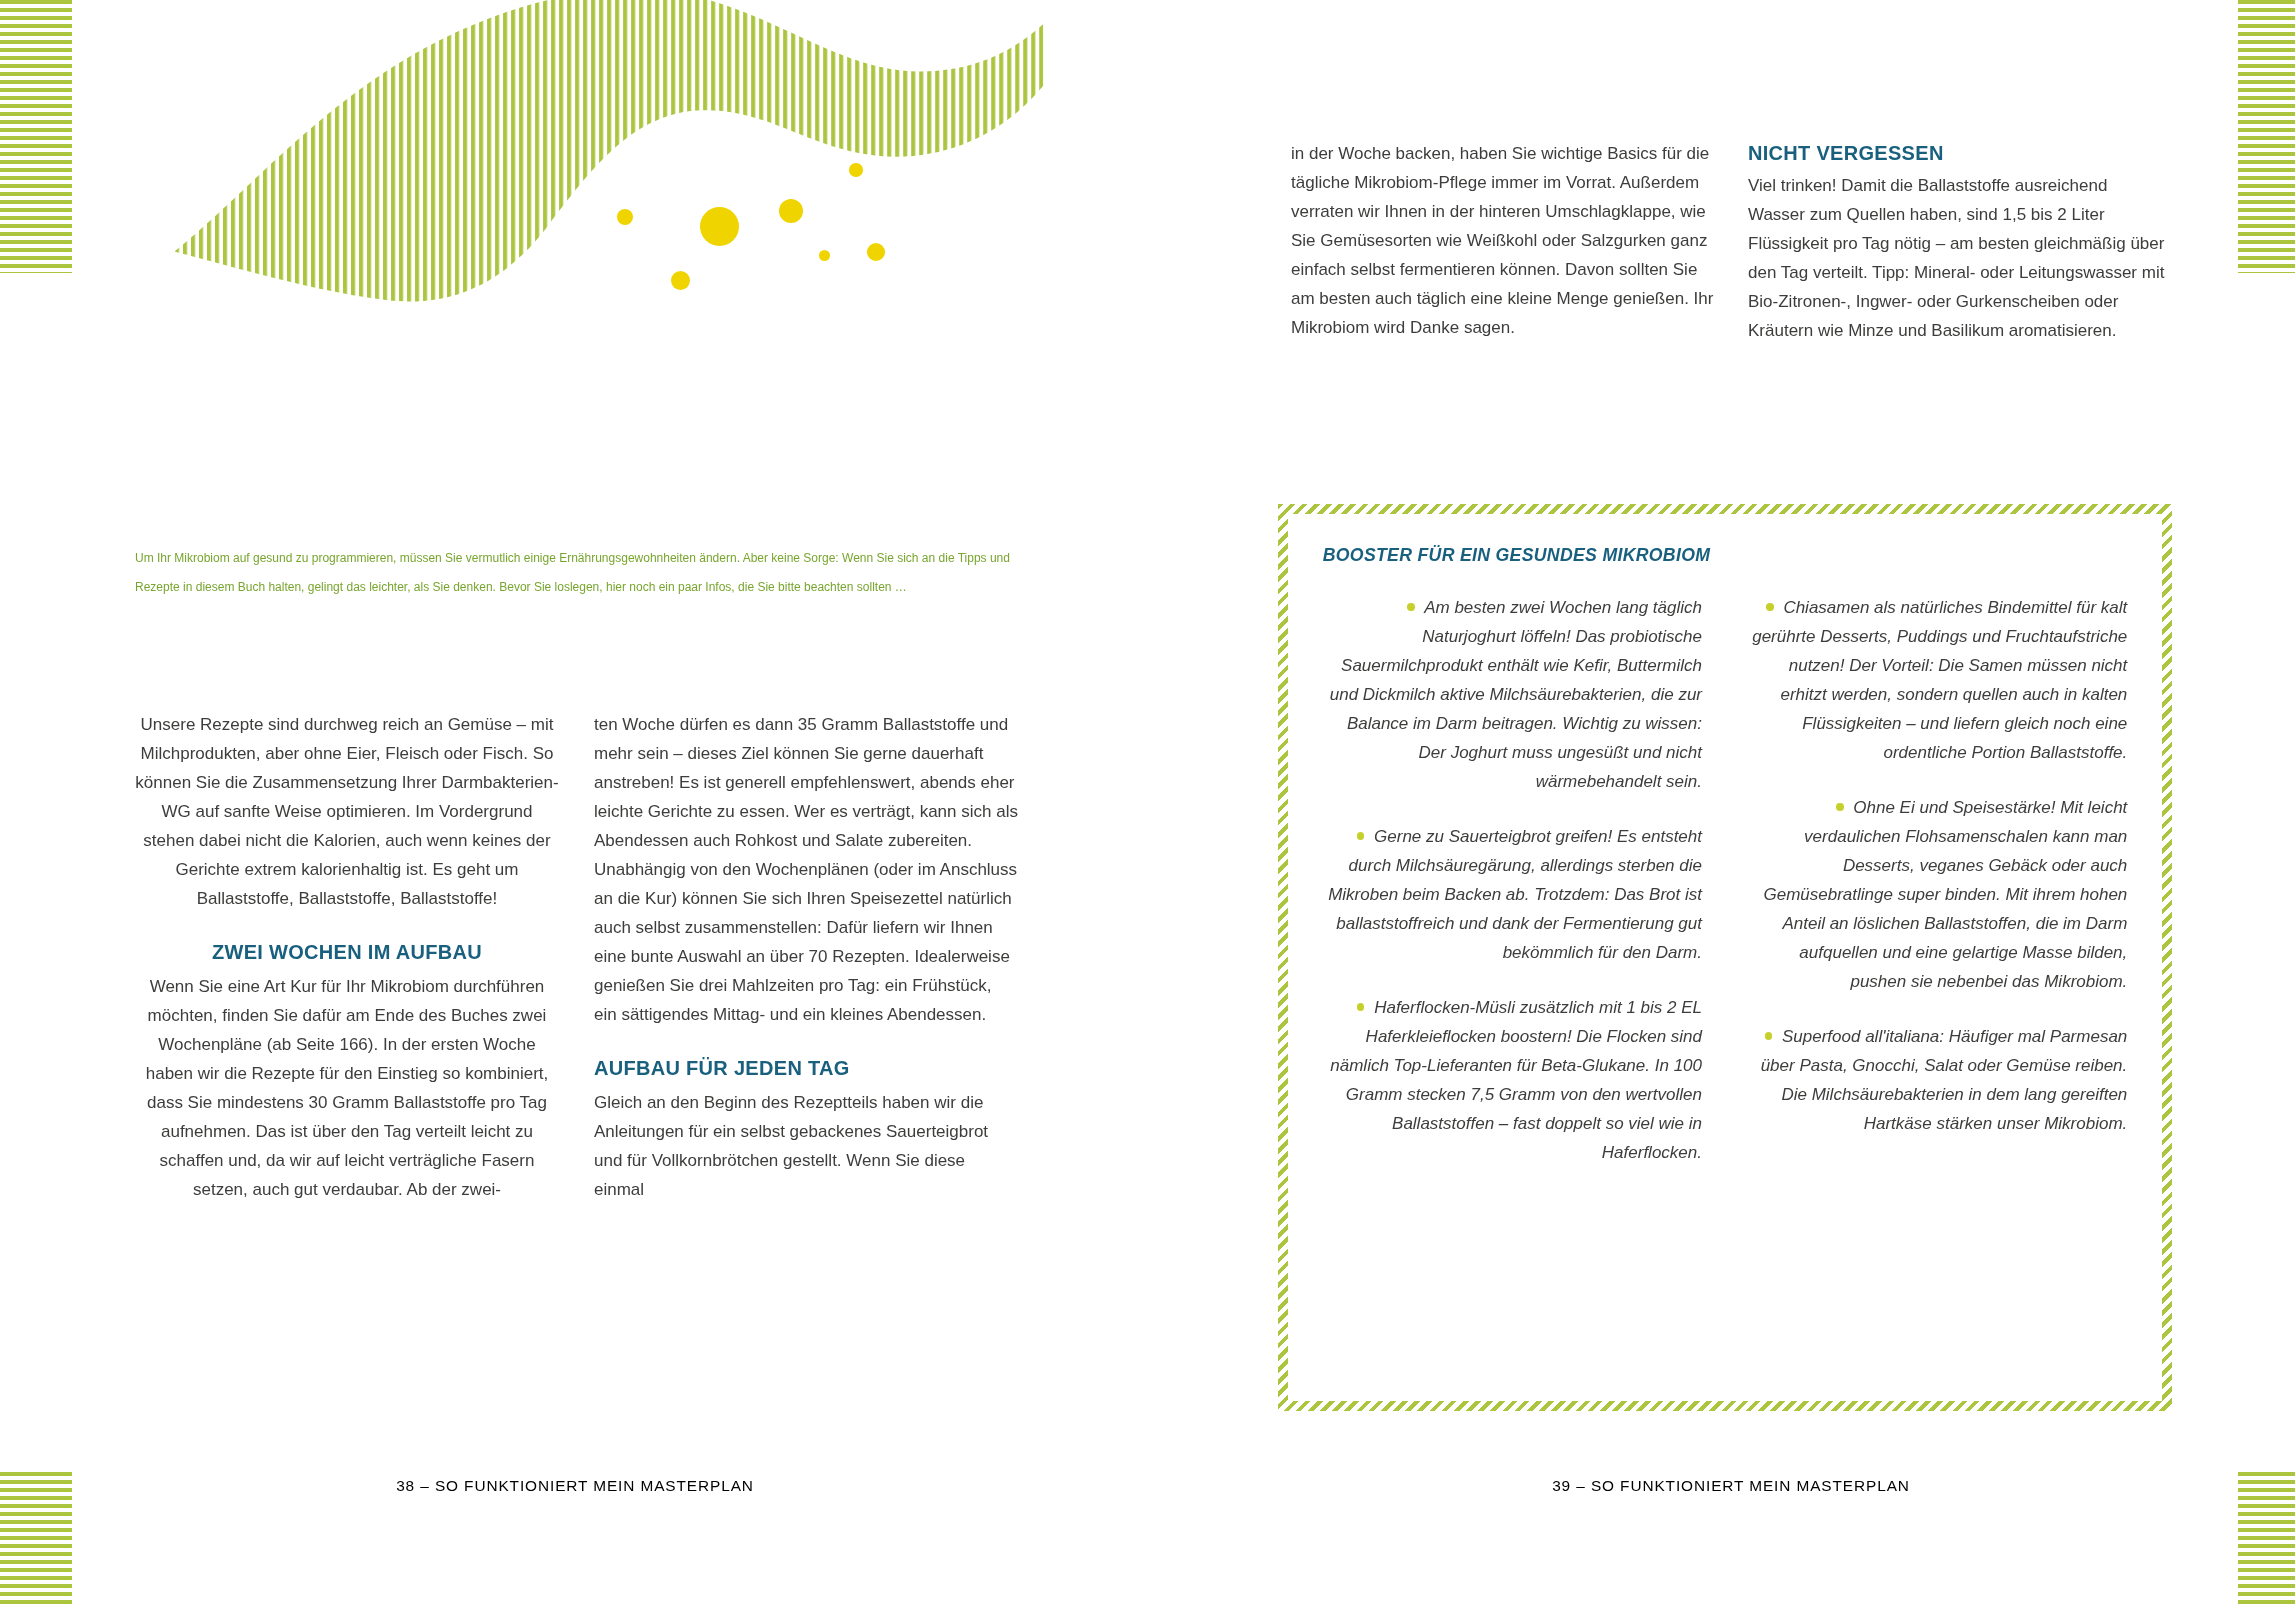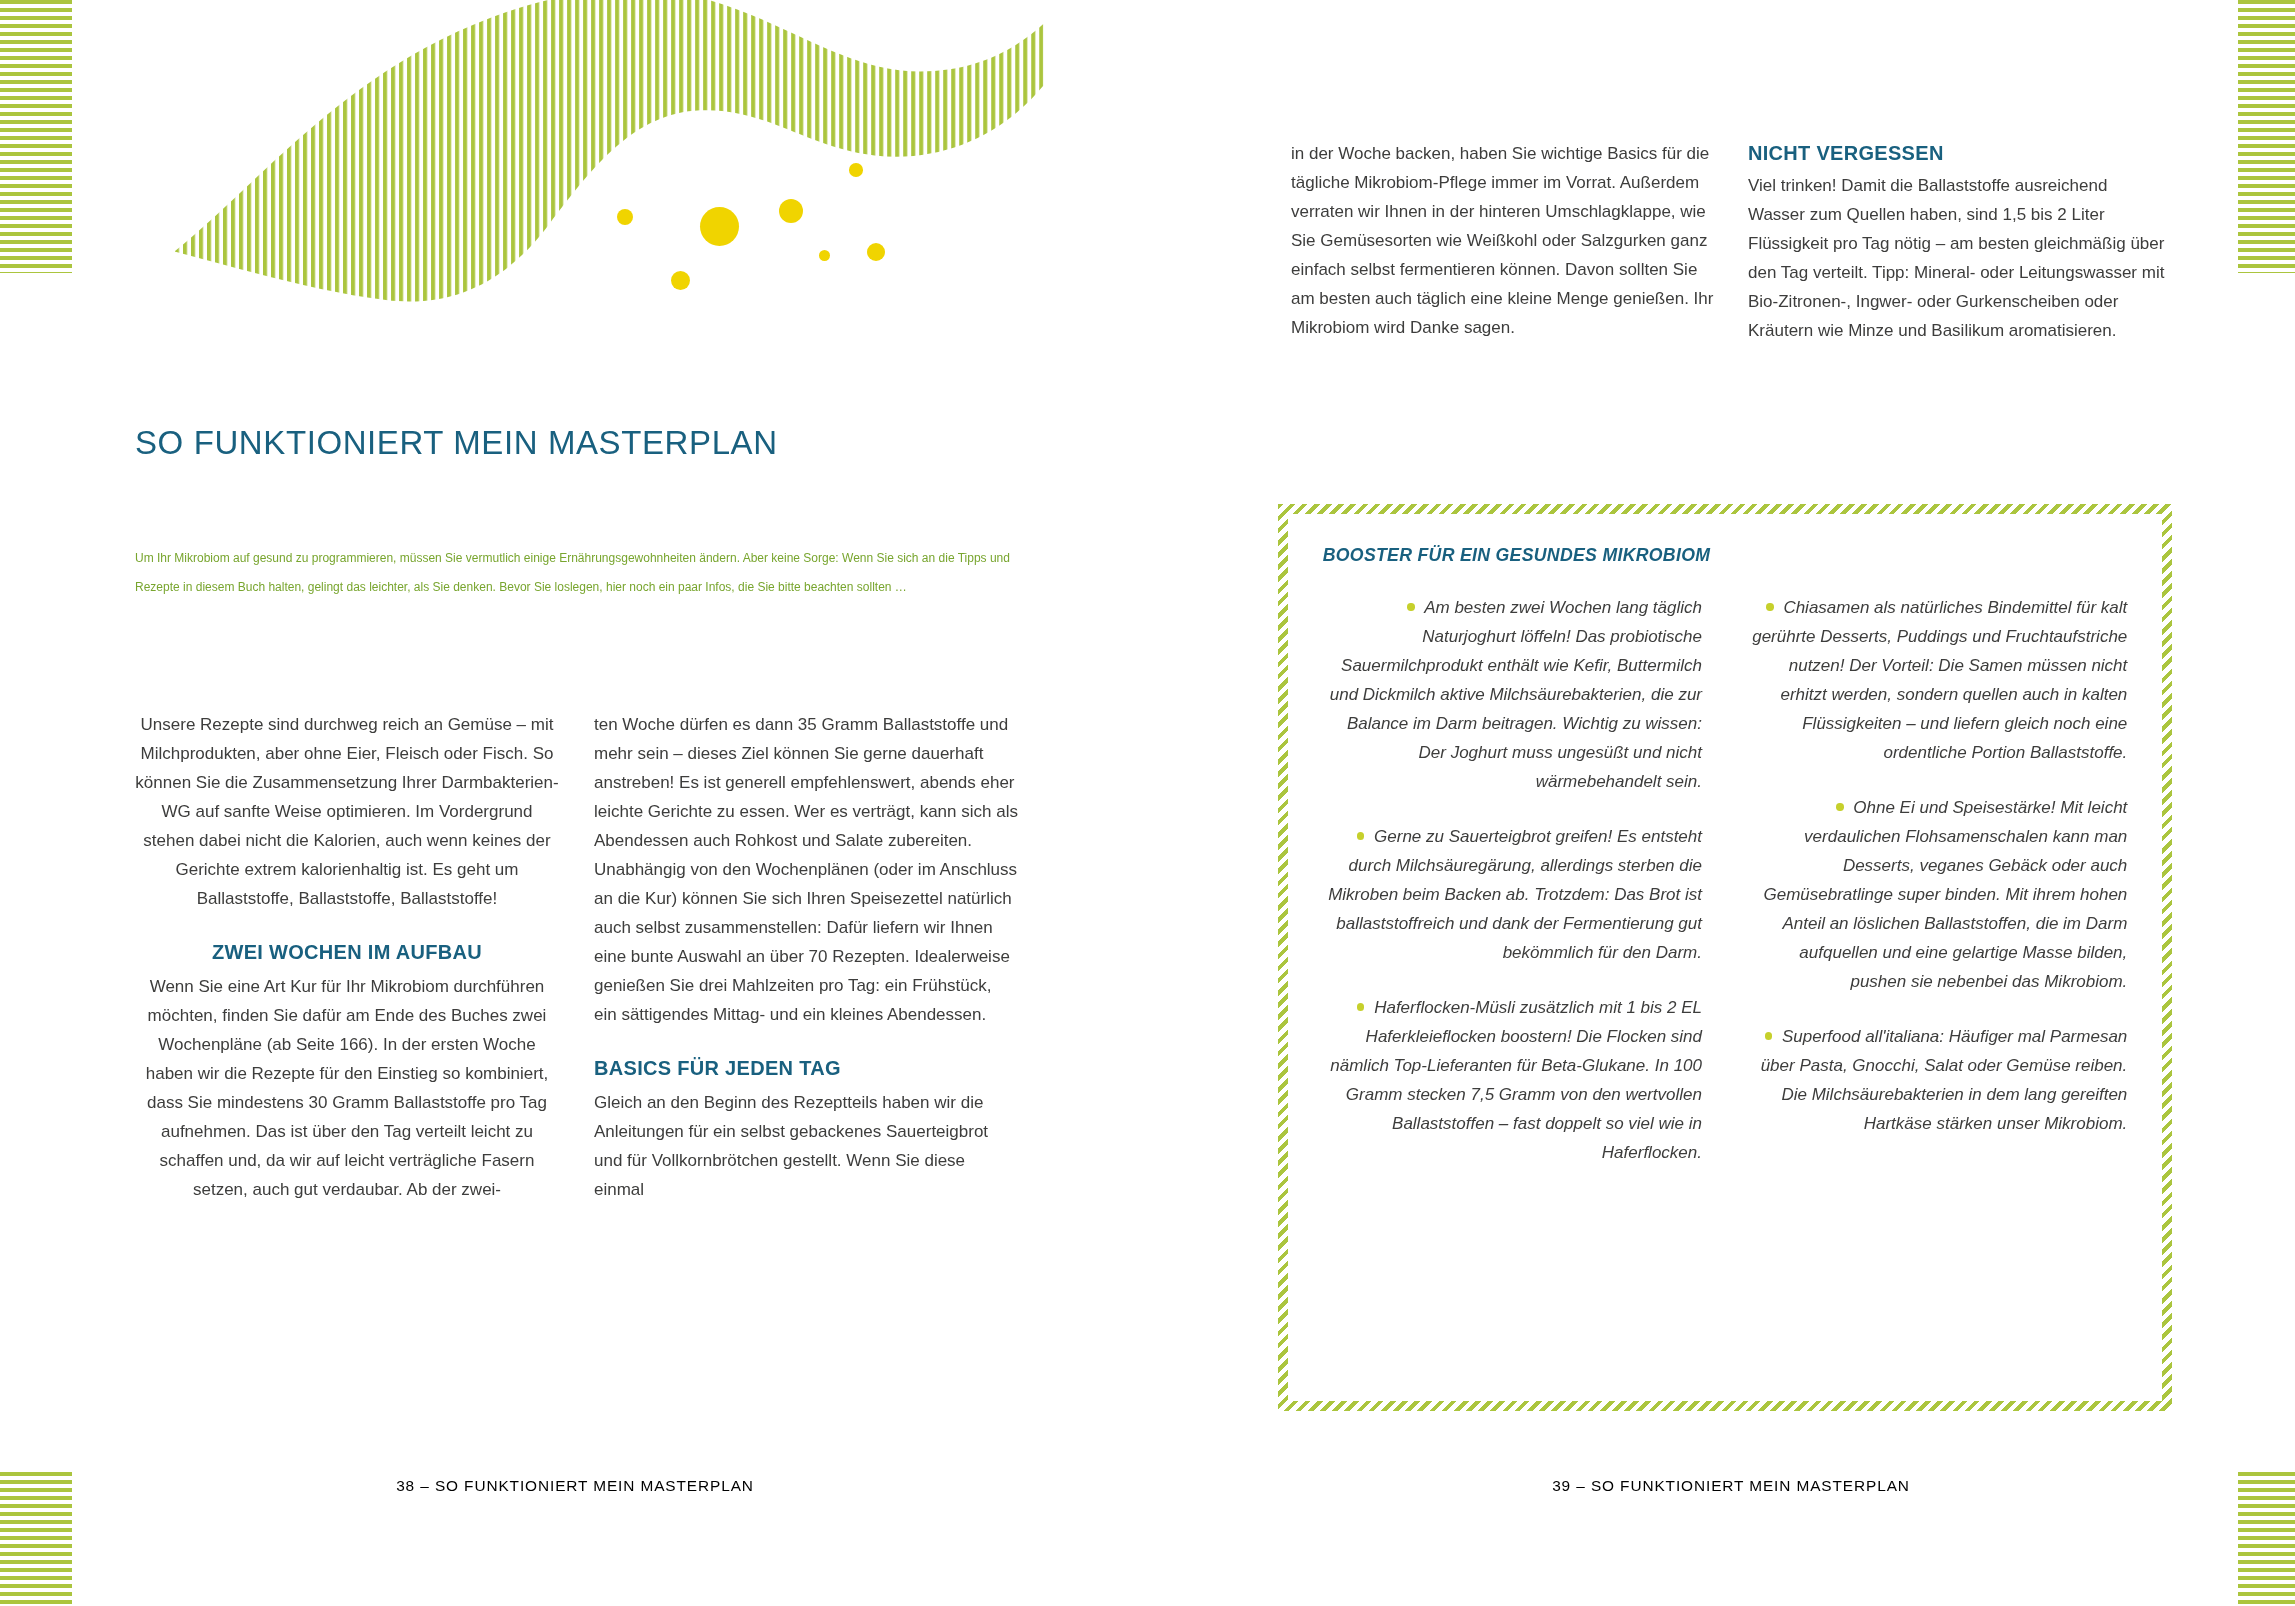--- a/index.html
+++ b/index.html
@@ -128,33 +128,32 @@
   </svg>
 
   <div class="dot dot1"></div>
   <div class="dot dot2"></div>
   <div class="dot dot3"></div>
   <div class="dot dot4"></div>
   <div class="dot dot5"></div>
   <div class="dot dot6"></div>
   <div class="dot dot7"></div>
 
-  <h1 class="page-title">SO FUNKTIONIERT MEIN MASTERPLAN</h1>
 
   <p class="intro">Um Ihr Mikrobiom auf gesund zu programmieren, müssen Sie vermutlich einige Ernährungsgewohnheiten ändern. Aber keine Sorge: Wenn Sie sich an die Tipps und Rezepte in diesem Buch halten, gelingt das leichter, als Sie denken. Bevor Sie loslegen, hier noch ein paar Infos, die Sie bitte beachten sollten …</p>
 
   <div class="body-col l-col1">
     <p>Unsere Rezepte sind durchweg reich an Gemüse – mit Milchprodukten, aber ohne Eier, Fleisch oder Fisch. So können Sie die Zusammensetzung Ihrer Darmbakterien-WG auf sanfte Weise optimieren. Im Vordergrund stehen dabei nicht die Kalorien, auch wenn keines der Gerichte extrem kalorienhaltig ist. Es geht um Ballaststoffe, Ballaststoffe, Ballaststoffe!</p>
     <h2 class="subhead">ZWEI WOCHEN IM AUFBAU</h2>
     <p>Wenn Sie eine Art Kur für Ihr Mikrobiom durchführen möchten, finden Sie dafür am Ende des Buches zwei Wochenpläne (ab Seite 166). In der ersten Woche haben wir die Rezepte für den Einstieg so kombiniert, dass Sie mindestens 30 Gramm Ballaststoffe pro Tag aufnehmen. Das ist über den Tag verteilt leicht zu schaffen und, da wir auf leicht verträgliche Fasern setzen, auch gut verdaubar. Ab der zwei-</p>
   </div>
 
   <div class="body-col l-col2">
     <p>ten Woche dürfen es dann 35 Gramm Ballaststoffe und mehr sein – dieses Ziel können Sie gerne dauerhaft anstreben! Es ist generell empfehlenswert, abends eher leichte Gerichte zu essen. Wer es verträgt, kann sich als Abendessen auch Rohkost und Salate zubereiten. Unabhängig von den Wochenplänen (oder im Anschluss an die Kur) können Sie sich Ihren Speisezettel natürlich auch selbst zusammenstellen: Dafür liefern wir Ihnen eine bunte Auswahl an über 70 Rezepten. Idealerweise genießen Sie drei Mahlzeiten pro Tag: ein Frühstück, ein sättigendes Mittag- und ein kleines Abendessen.</p>
-    <h2 class="subhead">BASICS FÜR JEDEN TAG</h2>
+    <h2 class="subhead">AUFBAU FÜR JEDEN TAG</h2>
     <p>Gleich an den Beginn des Rezeptteils haben wir die Anleitungen für ein selbst gebackenes Sauerteigbrot und für Vollkornbrötchen gestellt. Wenn Sie diese einmal</p>
   </div>
 
   <div class="footer footer-left">38 – SO FUNKTIONIERT MEIN MASTERPLAN</div>
 
   <div class="body-col r-col1">
     <p>in der Woche backen, haben Sie wichtige Basics für die tägliche Mikrobiom-Pflege immer im Vorrat. Außerdem verraten wir Ihnen in der hinteren Umschlagklappe, wie Sie Gemüsesorten wie Weißkohl oder Salzgurken ganz einfach selbst fermentieren können. Davon sollten Sie am besten auch täglich eine kleine Menge genießen. Ihr Mikrobiom wird Danke sagen.</p>
   </div>
 
   <div class="body-col r-col2">

